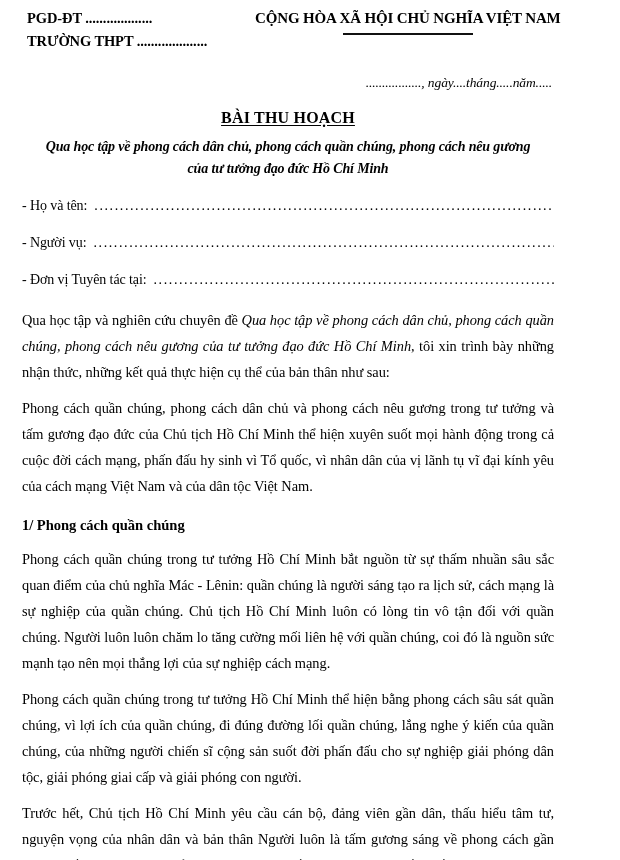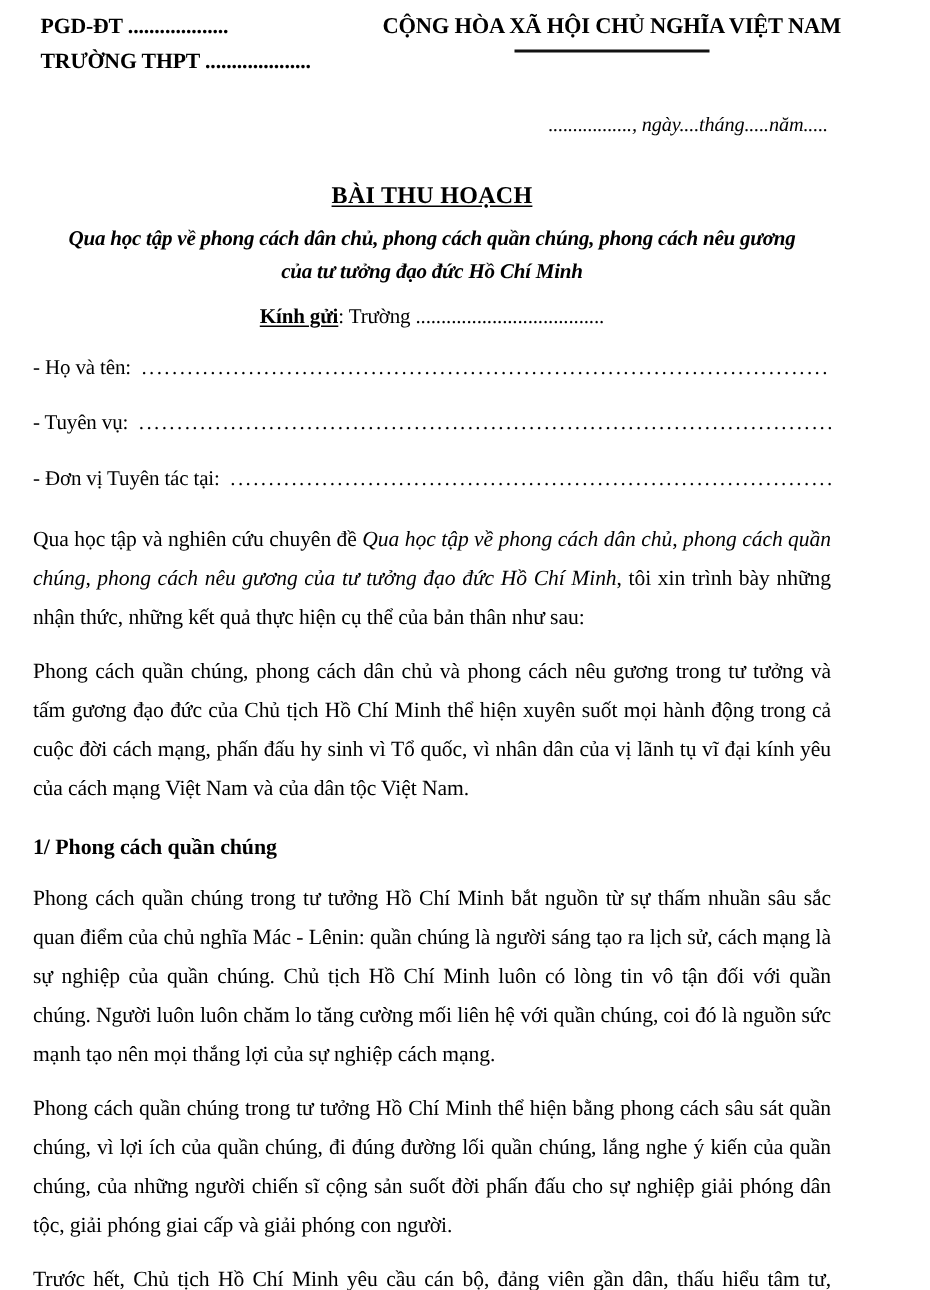--- a/index.html
+++ b/index.html
@@ -70,21 +70,21 @@
     font-size: 13.5px;
     text-align: right;
     padding-right: 2px;
     margin-top: 22px;
     letter-spacing: -0.1px;
   }
 
   
   .title-block {
     text-align: center;
-    margin-top: 31px;
+    margin-top: 18px;
   }
   .doc-title {
     font-weight: bold;
     font-size: 16px;
     text-decoration: underline;
     text-underline-offset: 2px;
     letter-spacing: 0.2px;
   }
   .doc-subtitle {
     font-weight: bold;
@@ -174,32 +174,29 @@
 
   <div class="date-line">................., ngày....tháng.....năm.....</div>
 
   <div class="title-block">
     <div class="doc-title">BÀI THU HOẠCH</div>
     <div class="doc-subtitle">
       <span>Qua học tập về phong cách dân chủ, phong cách quần chúng, phong cách nêu gương</span>
       <br>
       <span>của tư tưởng đạo đức Hồ Chí Minh</span>
     </div>
-    <div class="recipient">
-      <span class="label">Kính gửi</span><span>: Trường .....................................</span>
-    </div>
   </div>
 
   <div class="fields">
     <div class="field-row">
       <span class="field-label">- Họ và tên:</span>
       <span class="field-dots">........................................................................................................................</span>
     </div>
     <div class="field-row">
-      <span class="field-label">- Tuyên vụ:</span>
+      <span class="field-label">- Người vụ:</span>
       <span class="field-dots">........................................................................................................................</span>
     </div>
     <div class="field-row">
       <span class="field-label">- Đơn vị Tuyên tác tại:</span>
       <span class="field-dots">........................................................................................................................</span>
     </div>
   </div>
 
   <div class="body-copy">
 

